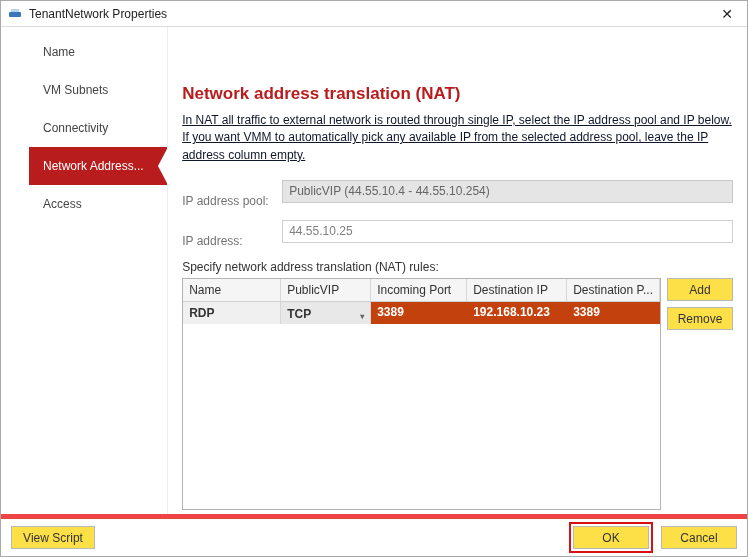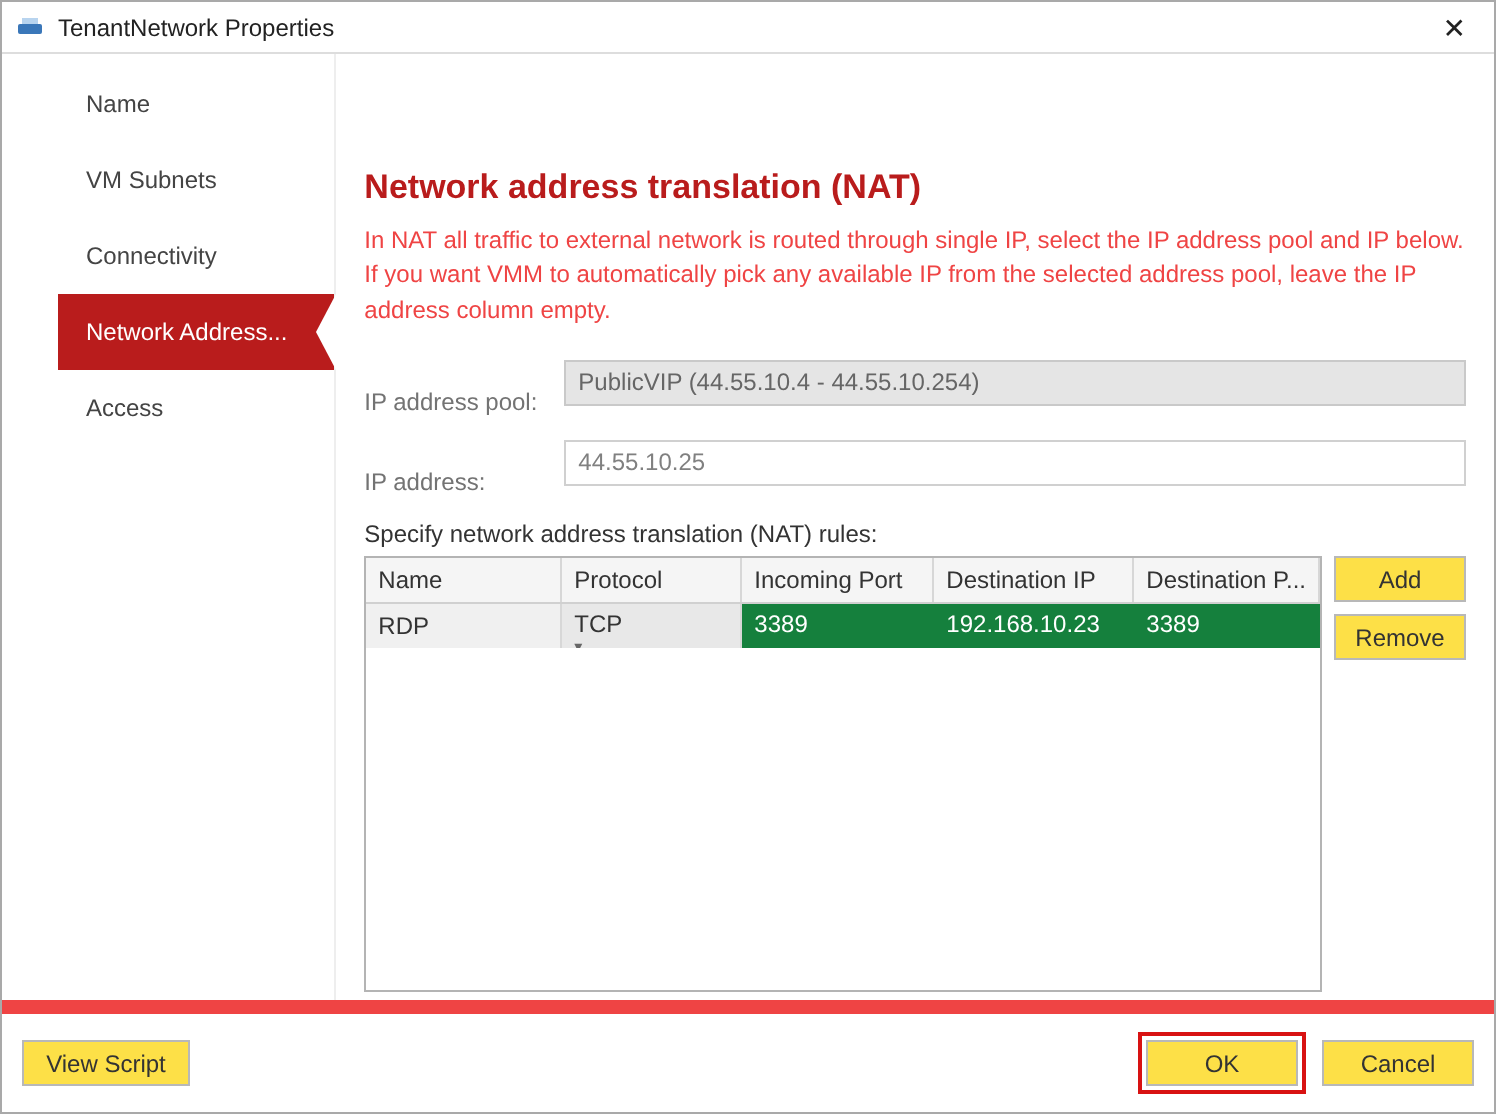--- a/index.html
+++ b/index.html
@@ -9,45 +9,45 @@
 .titlebar .title { font-size: 12px; color: #222; }
 .titlebar .spacer { flex: 1; }
 .titlebar .close { font-family: Arial; font-size: 14px; color: #222; padding: 2px 8px; cursor: default; }
 .body-area { display: flex; flex: 1; min-height: 0; padding-left: 28px; }
 .sidebar { width: 175px; border-right: 1px solid #eee; padding-top: 6px; background: #fff; }
 .sidebar-item { height: 38px; display: flex; align-items: center; padding: 0 14px; font-size: 13px; color: #444; cursor: default; position: relative; }
 .sidebar-item.active { background: #b91c1c; color: #fff; }
 .sidebar-item.active::after { content: ""; position: absolute; right: -1px; top: 0; width: 0; height: 0; border-top: 19px solid transparent; border-bottom: 19px solid transparent; border-right: 10px solid #fff; }
 .main { flex: 1; display: flex; flex-direction: column; padding: 12px 14px 4px 14px; }
 .main h1 { font-size: 17px; font-weight: 700; color: #b91c1c; margin-bottom: 8px; margin-top: 45px; }
-.desc { font-size: 12px; color: #ef4444; line-height: 1.45; margin-bottom: 10px; }
+.desc { font-size: 12px; color: #0f172a; line-height: 1.45; margin-bottom: 10px; text-decoration: underline; }
 .form-row { display: flex; align-items: center; margin-bottom: 6px; }
 .form-row label { width: 100px; color: #737373; font-size: 12px; margin-top: 20px; }
 .form-row .field { flex: 1; }
 .dropdown { height: 23px; border: 1px solid #c9c9c9; background: #e5e5e5; color: #666; display: flex; align-items: center; padding: 0 6px; font-size: 12px; justify-content: space-between; }
 .dropdown .arrow-spot { width: 12px; text-align: center; color: #999; font-size: 9px; }
 .textinput { height: 23px; border: 1px solid #d0d0d0; background: #fff; color: #808080; padding: 0 6px; font-size: 12px; width: 100%; }
 .rules-label { margin: 6px 0 4px 0; color: #333; font-size: 12px; }
 .rules-area { display: flex; gap: 6px; flex: 1; min-height: 0; }
 .grid-wrap { flex: 1; border: 1px solid #b4b4b4; display: flex; flex-direction: column; background: #fff; }
 .grid-head { display: flex; background: #f5f5f5; border-bottom: 1px solid #d0d0d0; }
 .grid-head .hc { padding: 4px 6px; border-right: 1px solid #d7d7d7; color: #333; font-size: 12px; overflow: hidden; white-space: nowrap; text-overflow: ellipsis; }
 .grid-body { flex: 1; overflow: auto; }
 .grid-row { display: flex; height: 22px; }
-.grid-row.sel { background: #15803d; color: #fff; }
+.grid-row.sel { background: #c2410c; color: #fff; font-weight: bold; }
 .gc { padding: 3px 6px; border-right: 1px solid rgba(255,255,255,0); font-size: 12px; overflow: hidden; white-space: nowrap; }
 .name-cell { display: flex; align-items: center; background: #f0f0f0; color: #333; border-right: 1px solid #d7d7d7; }
 .grid-row.sel .name-cell { background: #f0f0f0; color: #333; }
-.proto-cell { display: flex; align-items: flex-start; justify-content: space-between; background: #e8e8e8; color: #333; border-right: 1px solid #d7d7d7; flex-direction: column; }
+.proto-cell { display: flex; align-items: flex-end; justify-content: space-between; background: #e8e8e8; color: #333; border-right: 1px solid #d7d7d7; }
 .grid-row.sel .proto-cell { background: #e8e8e8; color: #333; }
 .proto-cell .dd { font-size: 8px; color: #666; }
 .c0 { width: 98px; } .c1 { width: 90px; } .c2 { width: 96px; } .c3 { width: 100px; } .c4 { flex: 1; }
 .side-buttons { width: 66px; display: flex; flex-direction: column; gap: 6px; }
 .winbtn { height: 23px; border: 1px solid #b8b8b8; background: #fde047; color: #333; font-size: 12px; display: flex; align-items: center; justify-content: center; cursor: default; }
-.bottombar { height: 56px; border-top: 7px solid #ef4444; display: flex; align-items: center; padding: 0 10px; gap: 8px; }
+.bottombar { height: 42px; border-top: 5px solid #ef4444; display: flex; align-items: center; padding: 0 10px; gap: 8px; }
 .bottombar .spacer { flex: 1; }
 .ok-wrap { border: 2px solid #d81212; padding: 2px; }
 .bottombar .winbtn { width: 76px; }
 </style>
 </head>
 <body>
 
 <div class="titlebar">
   <span class="app-icon">
     <svg width="14" height="14" viewBox="0 0 14 14">
@@ -100,21 +100,21 @@
         <input type="text" class="textinput" readonly="" value="44.55.10.25" style="">
       </div>
     </div>
 
     <div class="rules-label">Specify network address translation (NAT) rules:</div>
 
     <div class="rules-area">
       <div class="grid-wrap">
         <div class="grid-head">
           <div class="hc c0">Name</div>
-          <div class="hc c1">Protocol</div>
+          <div class="hc c1">PublicVIP</div>
           <div class="hc c2">Incoming Port</div>
           <div class="hc c3">Destination IP</div>
           <div class="hc c4">Destination P...</div>
         </div>
         <div class="grid-body">
           <div class="grid-row sel">
             <div class="gc c0 name-cell">
                 <span>RDP</span>
               </div>
             <div class="gc c1 proto-cell">

